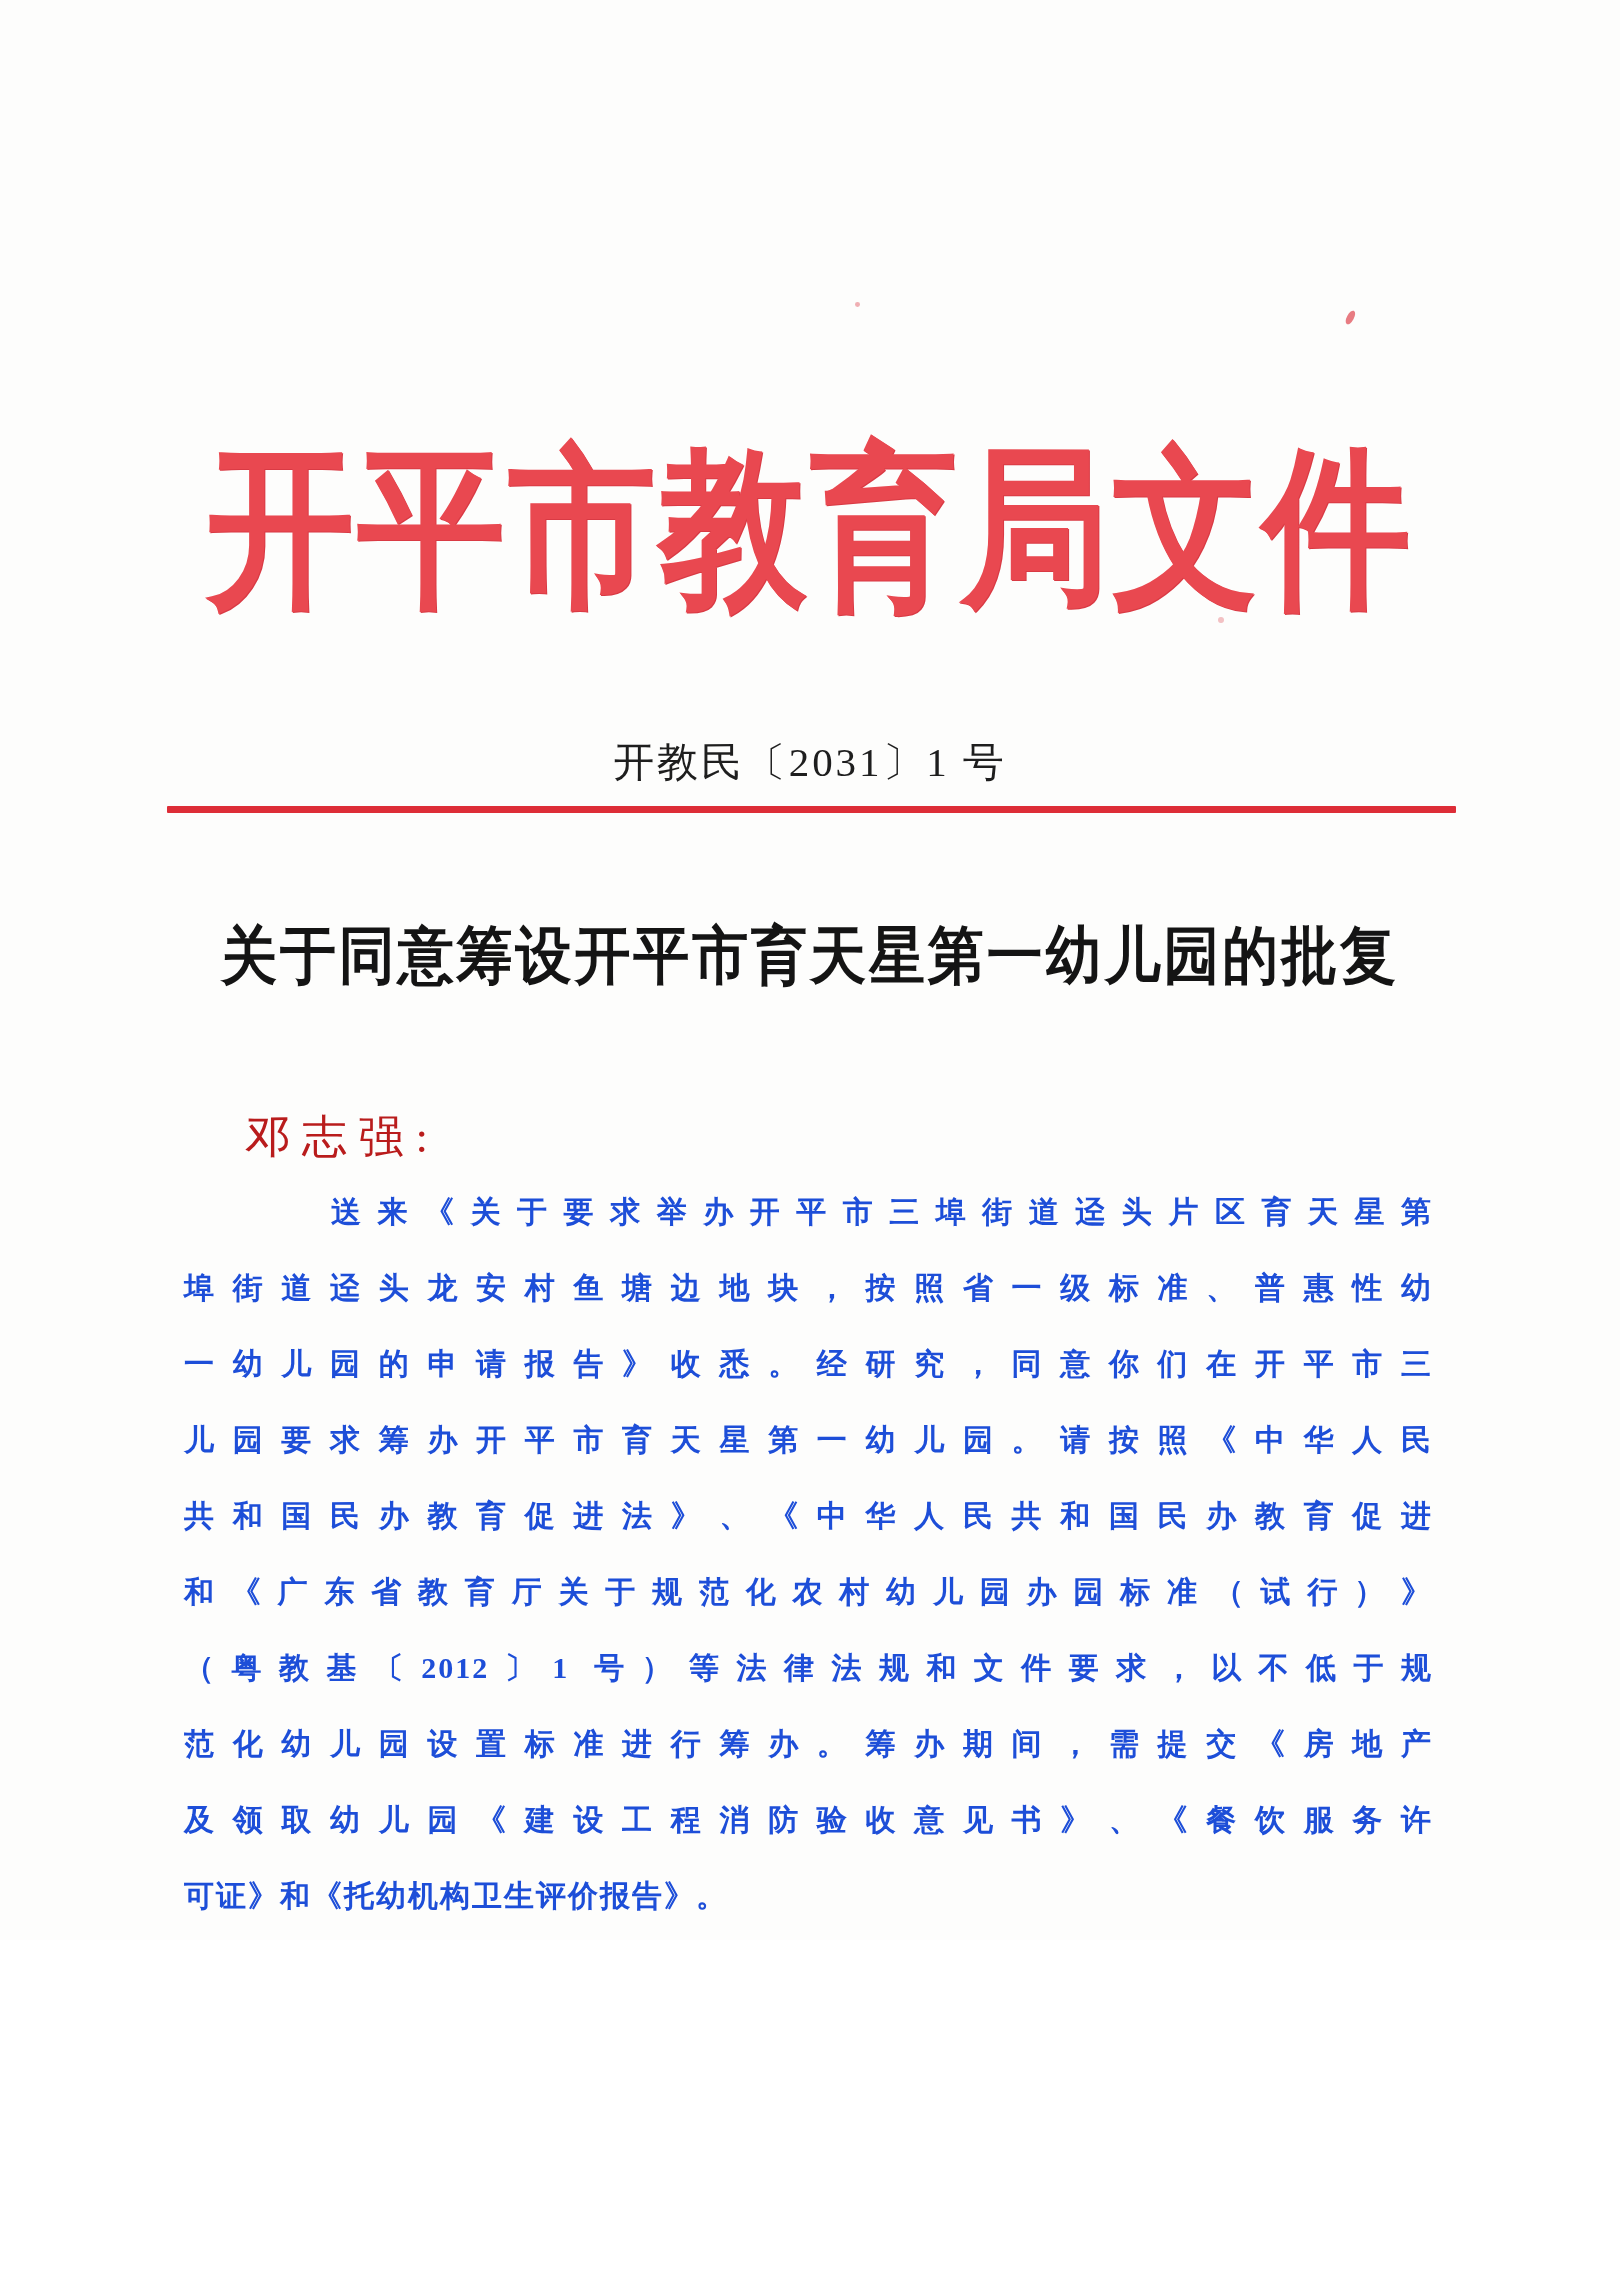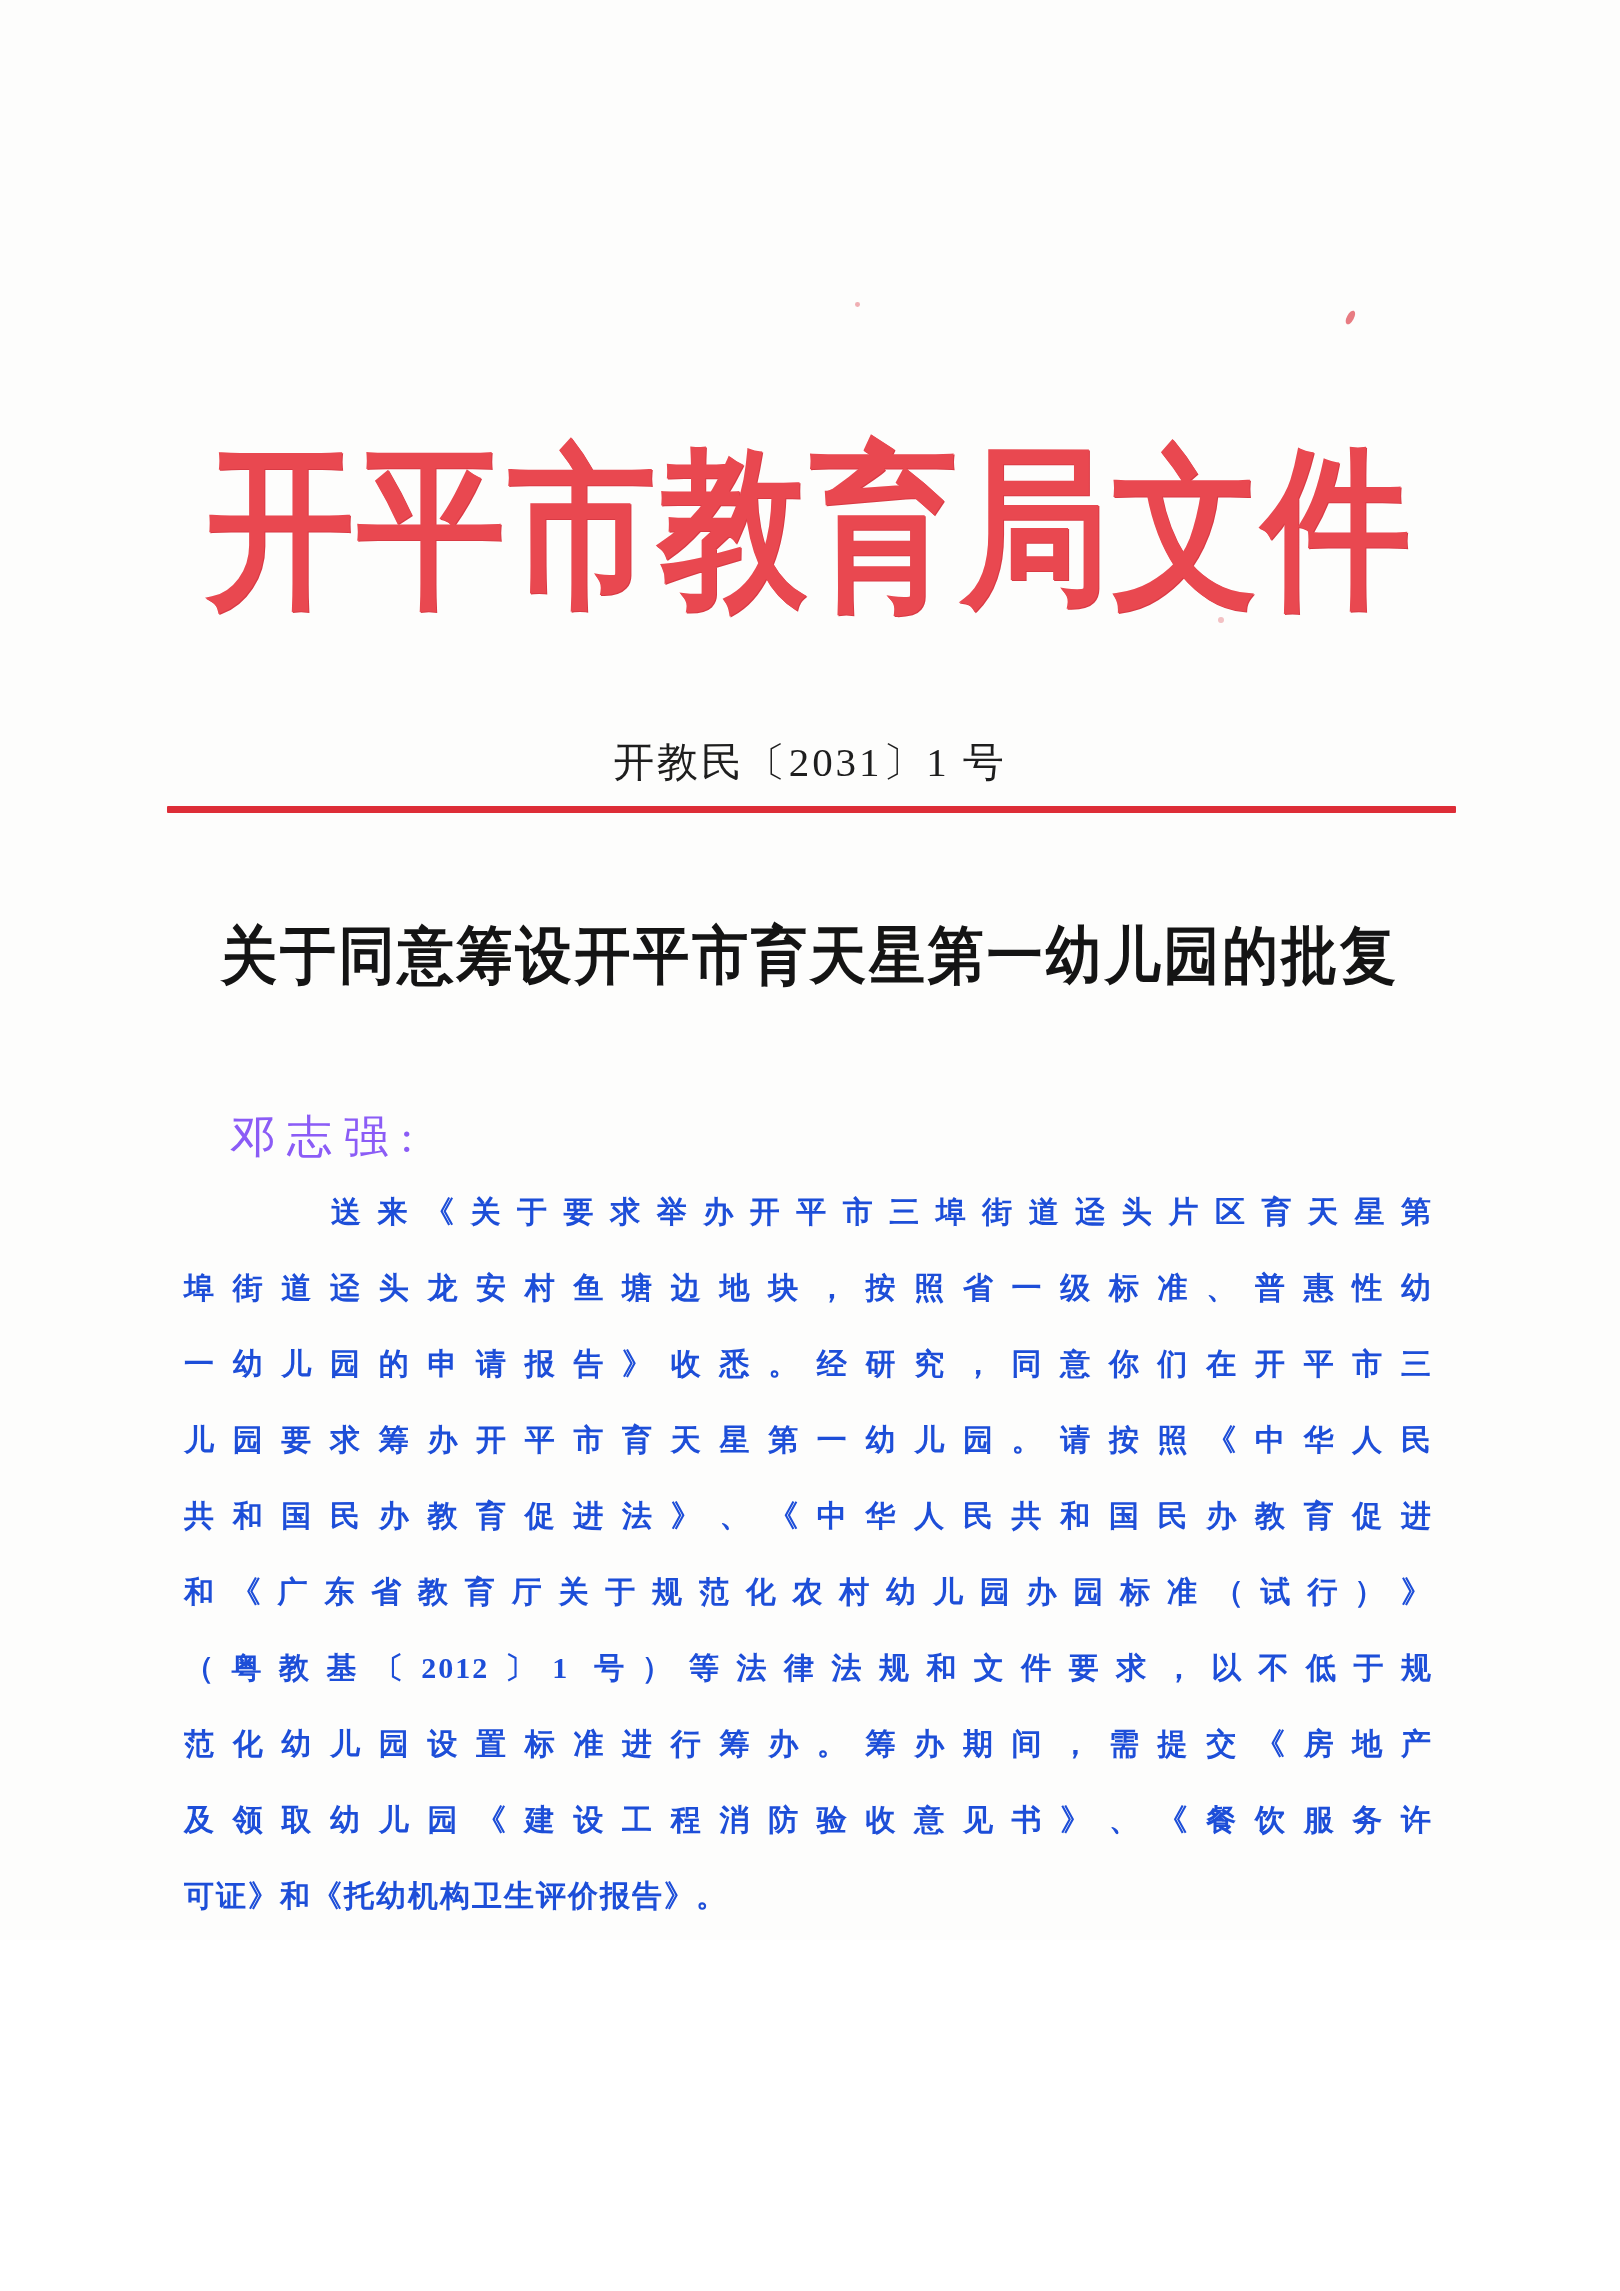--- a/index.html
+++ b/index.html
@@ -68,24 +68,24 @@
     color: #141414;
     transform: scaleY(1.12);
     transform-origin: center top;
     white-space: nowrap;
     line-height: 1.2;
   }
   
   .addressee {
     position: absolute;
     top: 1102px;
-    left: 230px;
+    left: 245px;
     font-size: 45px;
     letter-spacing: 11.8px;
-    color: #8b5cf6;
+    color: #b91c1c;
     line-height: 71px;
     white-space: nowrap;
   }
   
   .body-block {
     position: absolute;
     top: 1174px;
     left: 184px;
     width: 1249px;
     color: #1d4ed8;

